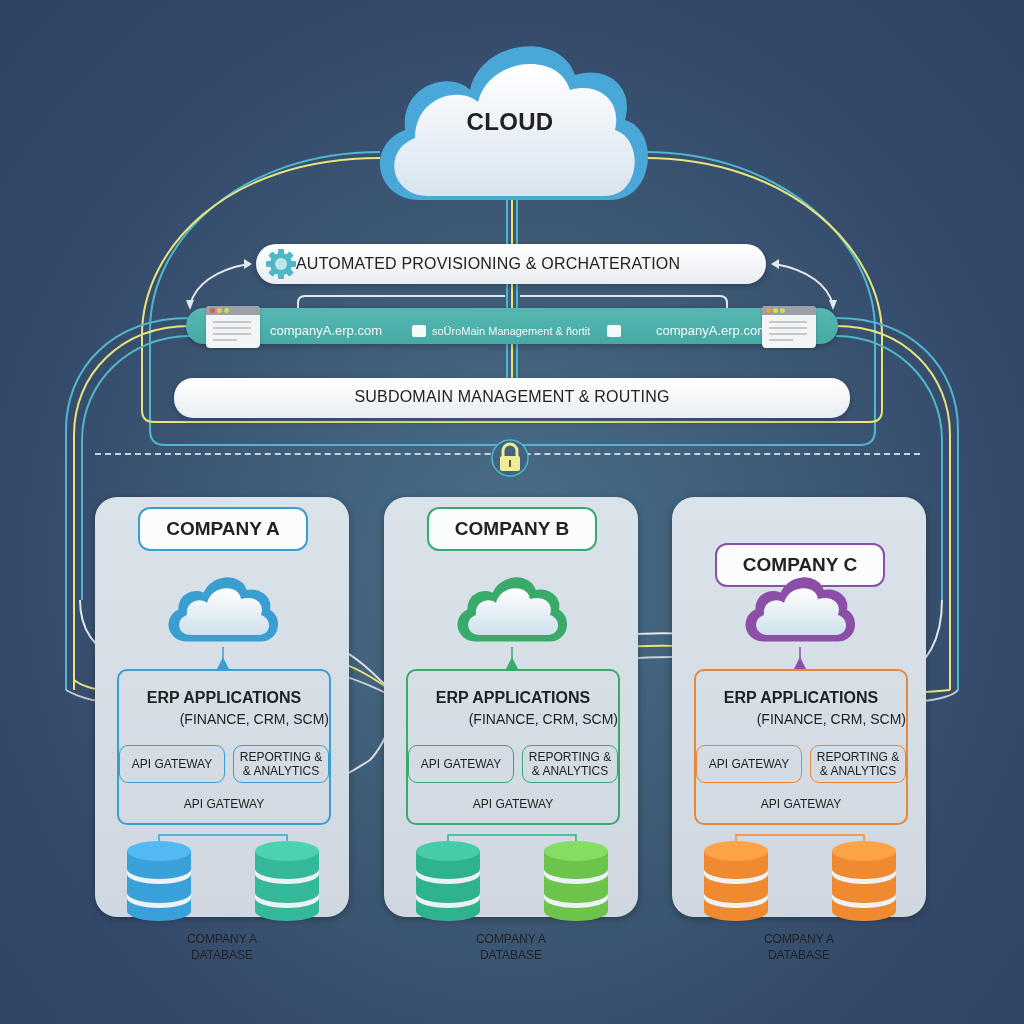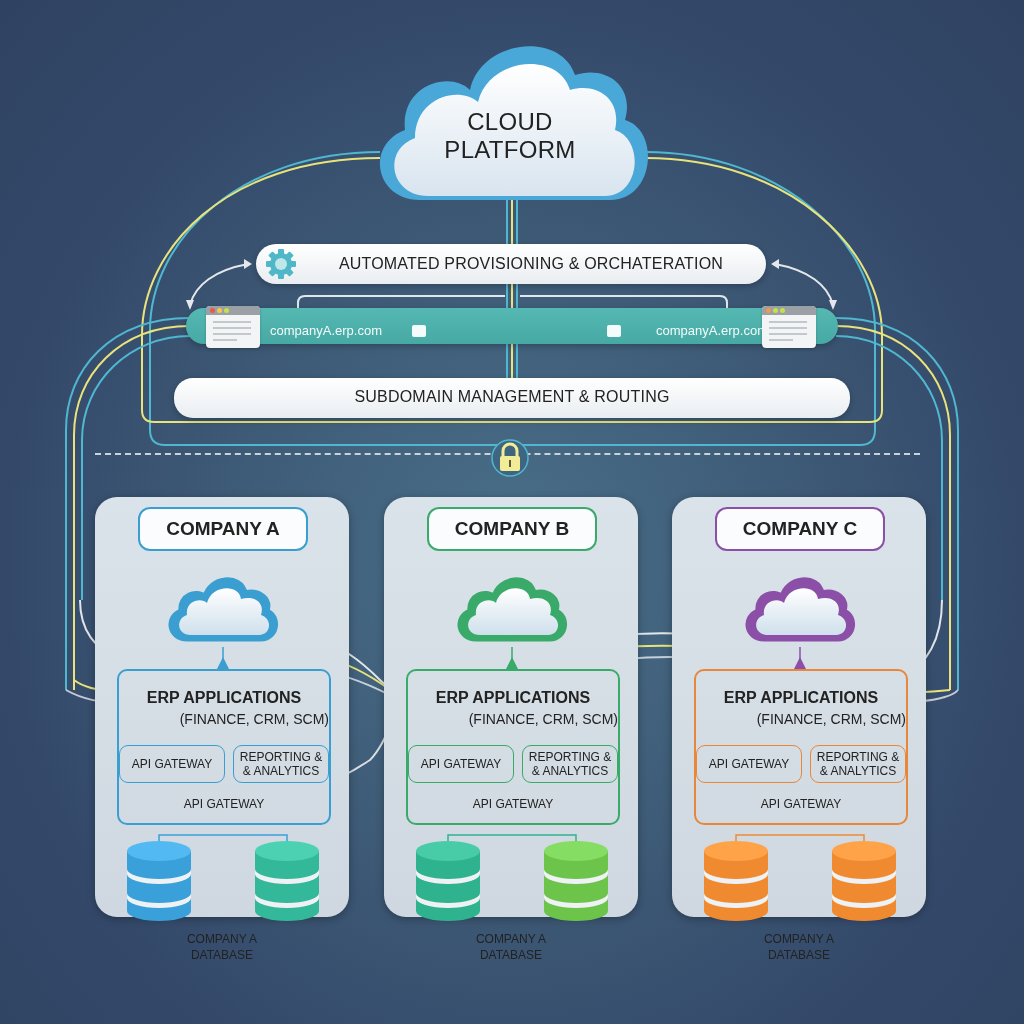--- a/index.html
+++ b/index.html
@@ -8,27 +8,27 @@
     background: radial-gradient(ellipse at 50% 55%, #4a6f8a 0%, #3f5d78 35%, #34496a 70%, #2f4262 100%);
     font-family: "Liberation Sans", "DejaVu Sans", sans-serif;
   }
   .abs { position:absolute; }
   svg.layer { position:absolute; left:0; top:0; width:1024px; height:1024px; pointer-events:none; }
 
   
   #main-cloud { left:360px; top:30px; width:300px; height:180px; }
   .cloud-label {
     position:absolute; left:405px; top:108px; width:210px; text-align:center;
-    font-size:24px; line-height:28px; font-weight:normal; color:#222; letter-spacing:0.3px;
+    font-size:24px; line-height:28px; font-weight:bold; color:#222; letter-spacing:0.3px;
   }
 
   
   .pill { position:absolute; border-radius:20px; background:linear-gradient(#ffffff,#e9edf1); box-shadow:0 2px 6px rgba(0,0,0,.25); }
   #prov-bar { left:256px; top:244px; width:510px; height:40px; }
-  #prov-bar .txt { position:absolute; left:40px; right:0; top:0; line-height:40px; text-align:center; font-size:16px; color:#222; letter-spacing:0.2px; }
+  #prov-bar .txt { position:absolute; left:40px; right:0; top:0; line-height:40px; text-align:left; font-size:16px; color:#222; letter-spacing:0.2px; }
   #gear { position:absolute; left:10px; top:5px; width:30px; height:30px; }
 
   #route-bar { left:186px; top:308px; width:652px; height:36px; border-radius:23px;
     background:linear-gradient(#56b8b2,#46a9a3); box-shadow:0 2px 6px rgba(0,0,0,.25); }
   .win-icon { position:absolute; width:54px; height:42px; border-radius:4px; background:#f2f4f6; overflow:hidden; box-shadow:0 1px 3px rgba(0,0,0,.2);}
   .win-icon .bar { height:9px; background:#9aa0a6; position:relative; }
   .win-icon .dot { position:absolute; top:2px; width:5px; height:5px; border-radius:50%; }
   .win-icon .ln { position:absolute; left:7px; height:2px; background:#c3c8cd; }
   .route-txt { position:absolute; top:0; line-height:46px; font-size:13px; color:#f4fbfb; }
   .mini-icon { position:absolute; top:17px; width:14px; height:12px; background:#f4fbfb; border-radius:2px; }
@@ -101,21 +101,20 @@
     <linearGradient id="cg" x1="0" y1="0" x2="0" y2="1">
       <stop offset="0" stop-color="#ffffff"></stop>
         <stop offset="1" stop-color="#d8e4ef"></stop>
     </linearGradient>
   </defs>
   <path d="M60,170 C15,170 5,115 45,100 C40,55 90,40 110,60 C120,10 200,0 215,45 C245,35 275,55 265,90 C300,100 295,170 250,170 Z" fill="#4aa8d8"></path>
   <path d="M68,166 C30,166 22,120 55,108 C55,68 98,55 118,72 C128,28 198,20 210,60 C238,52 262,70 255,100 C285,110 280,166 245,166 Z" fill="url(#cg)"></path>
 </svg>
 <div class="cloud-label">
   <div>CLOUD</div>
-  <div>PLATFORM</div>
 </div>
 
 <div id="prov-bar" class="pill">
   <svg id="gear" viewBox="0 0 30 30">
     <g fill="#4fb7c7">
       <circle cx="15" cy="15" r="11"></circle>
       <rect x="12" y="0" width="6" height="30" rx="1"></rect>
       <rect x="0" y="12" width="30" height="6" rx="1"></rect>
       <rect x="12" y="0" width="6" height="30" rx="1" transform="rotate(45 15 15)"></rect>
       <rect x="12" y="0" width="6" height="30" rx="1" transform="rotate(-45 15 15)"></rect>
@@ -132,20 +131,21 @@
         <span class="dot" style="left:11px;background:#f2c94c"></span>
         <span class="dot" style="left:18px;background:#c6e04a"></span>
       </div>
     <span class="ln" style="top:15px;width:38px"></span>
     <span class="ln" style="top:21px;width:38px"></span>
     <span class="ln" style="top:27px;width:38px"></span>
     <span class="ln" style="top:33px;width:24px"></span>
   </div>
   <div class="route-txt" style="left:84px">companyA.erp.com</div>
   <div class="mini-icon" style="left:226px"></div>
+  <div class="route-txt" style="left:246px;font-size:11px">soÜroMain Management &amp; ñortit</div>
   <div class="mini-icon" style="left:421px;width:14px"></div>
   <div class="route-txt" style="left:470px">companyA.erp.com</div>
   <div class="win-icon" style="left:576px; top:-2px;">
     <div class="bar">
         <span class="dot" style="left:4px;background:#f2994a"></span>
         <span class="dot" style="left:11px;background:#c6e04a"></span>
         <span class="dot" style="left:18px;background:#c6e04a"></span>
       </div>
     <span class="ln" style="top:15px;width:38px"></span>
     <span class="ln" style="top:21px;width:38px"></span>
@@ -239,21 +239,21 @@
           <path d="M160,62 A32,10 0 0 0 224,62 L224,67 A32,10 0 0 1 160,67 Z" fill="#eef2f5"></path>
           <ellipse cx="192" cy="20" rx="32" ry="10" fill="#85dd63"></ellipse>
         </g>
       </svg>
     <div class="dblabel">
       <div class="l1">COMPANY A</div>
       <div class="l2">DATABASE</div>
     </div>
   </div>
     <div class="panel" style="left: 672px;">
-    <div class="title" style="border-color: rgb(140, 79, 168);">COMPANY C</div>
+    <div class="title" style="border-color: rgb(140, 79, 168); margin-top: 36px;">COMPANY C</div>
     <svg class="pcloud" viewBox="0 0 116 80">
       <path class="co" d="M22,72 C4,72 0,50 16,44 C14,28 32,22 40,30 C44,10 76,6 80,26 C94,22 106,32 102,44 C116,50 112,72 96,72 Z" stroke-width="5" fill="#8c4fa8" stroke="#8c4fa8"></path>
       <path d="M26,68 C12,68 10,52 22,48 C20,34 36,30 42,36 C46,18 74,16 76,32 C90,28 100,36 96,48 C108,52 106,68 94,68 Z" fill="url(#pc)"></path>
     </svg>
     <svg style="position:absolute;left:118px;top:150px;width:20px;height:24px" viewBox="0 0 20 24">
       <line class="arr-line" x1="10" y1="0" x2="10" y2="12" stroke-width="1.5" stroke="#8c4fa8"></line>
       <polygon class="arr-head" points="4,22 10,10 16,22" fill="#8c4fa8"></polygon>
     </svg>
     <div class="erp" style="border-color: rgb(232, 135, 58);">
       <div class="h1">ERP APPLICATIONS</div>

